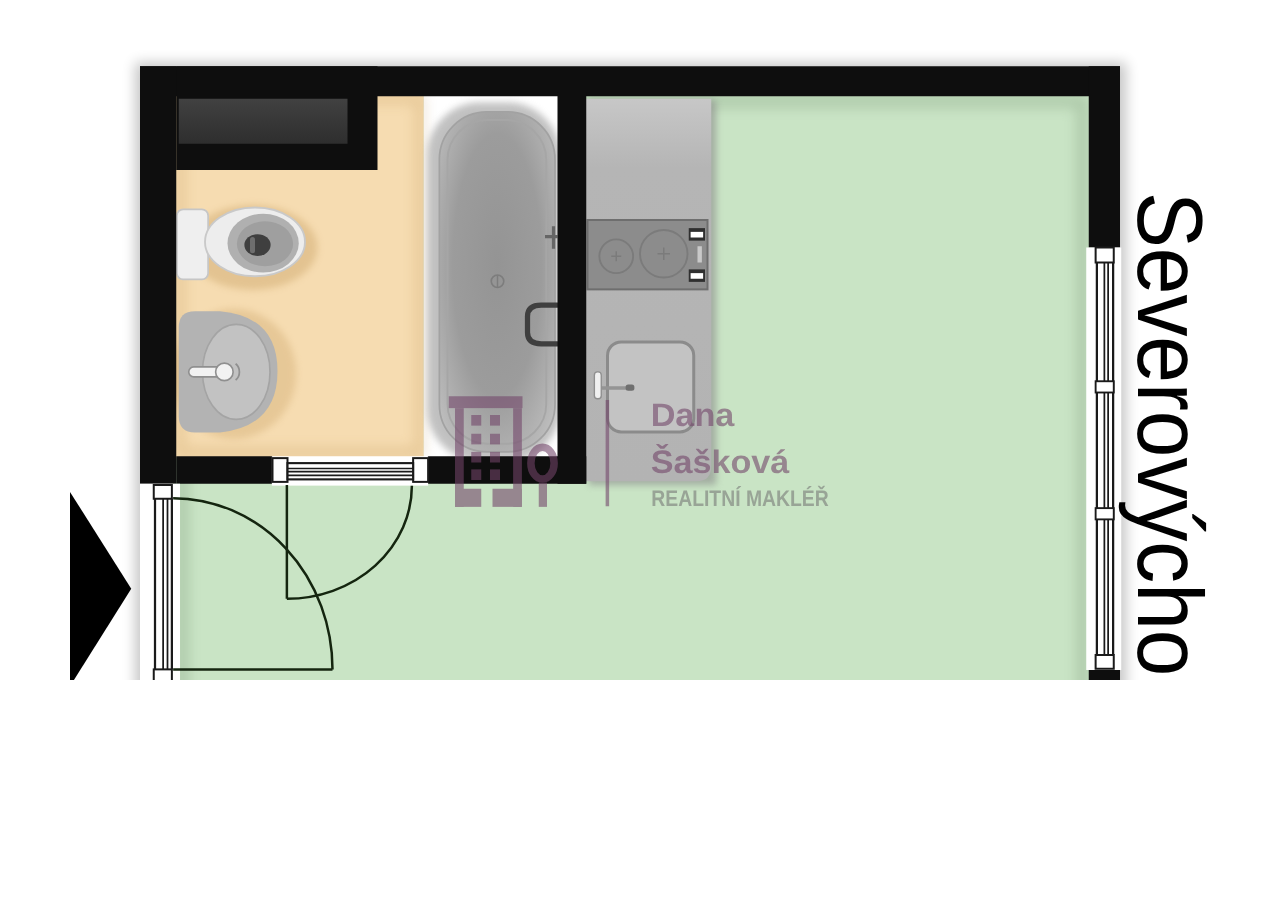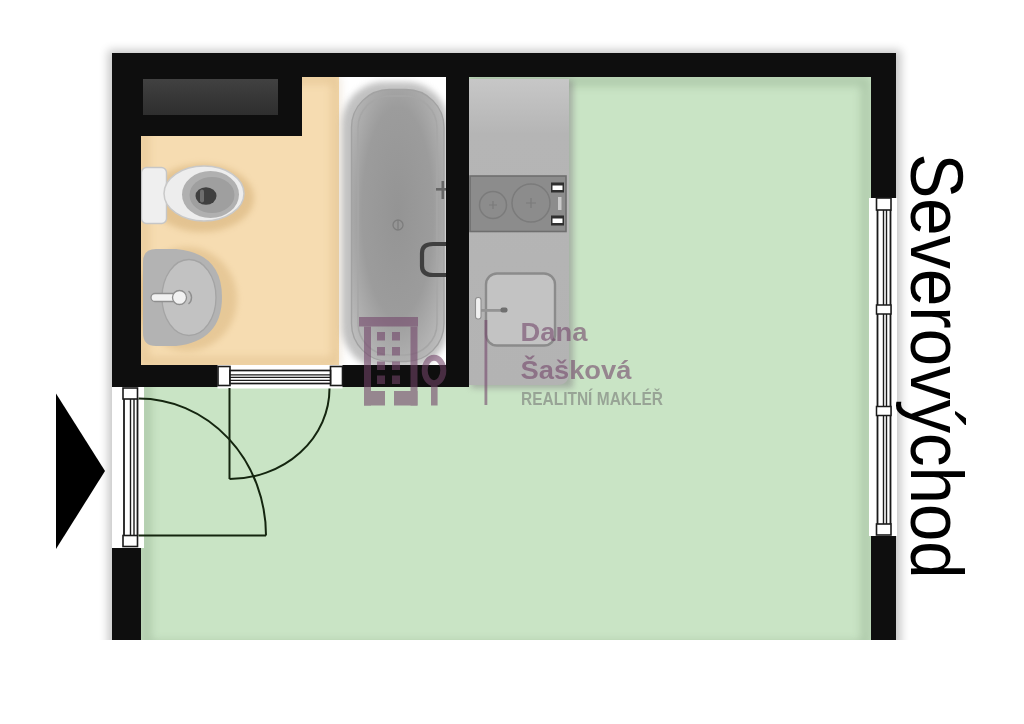--- a/index.html
+++ b/index.html
@@ -1,16 +1,16 @@
 <!DOCTYPE html>
 <html><head>
 <meta charset="utf-8">
 <style>
   html,body{margin:0;padding:0;background:#fff;}
-  #page{position:relative;width:1024px;height:640px;background:#fff;overflow:hidden;
+  #page{position:relative;width:1024px;height:544px;background:#fff;overflow:hidden;
         font-family:"Liberation Sans", sans-serif;}
   svg{display:block;}
 </style>
 </head>
 <body>
 <div id="page">
 <svg width="1024" height="724" viewBox="0 0 1024 724">
   <defs>
     <filter id="soft" x="-30%" y="-30%" width="160%" height="160%">
       <feGaussianBlur stdDeviation="5"></feGaussianBlur>

